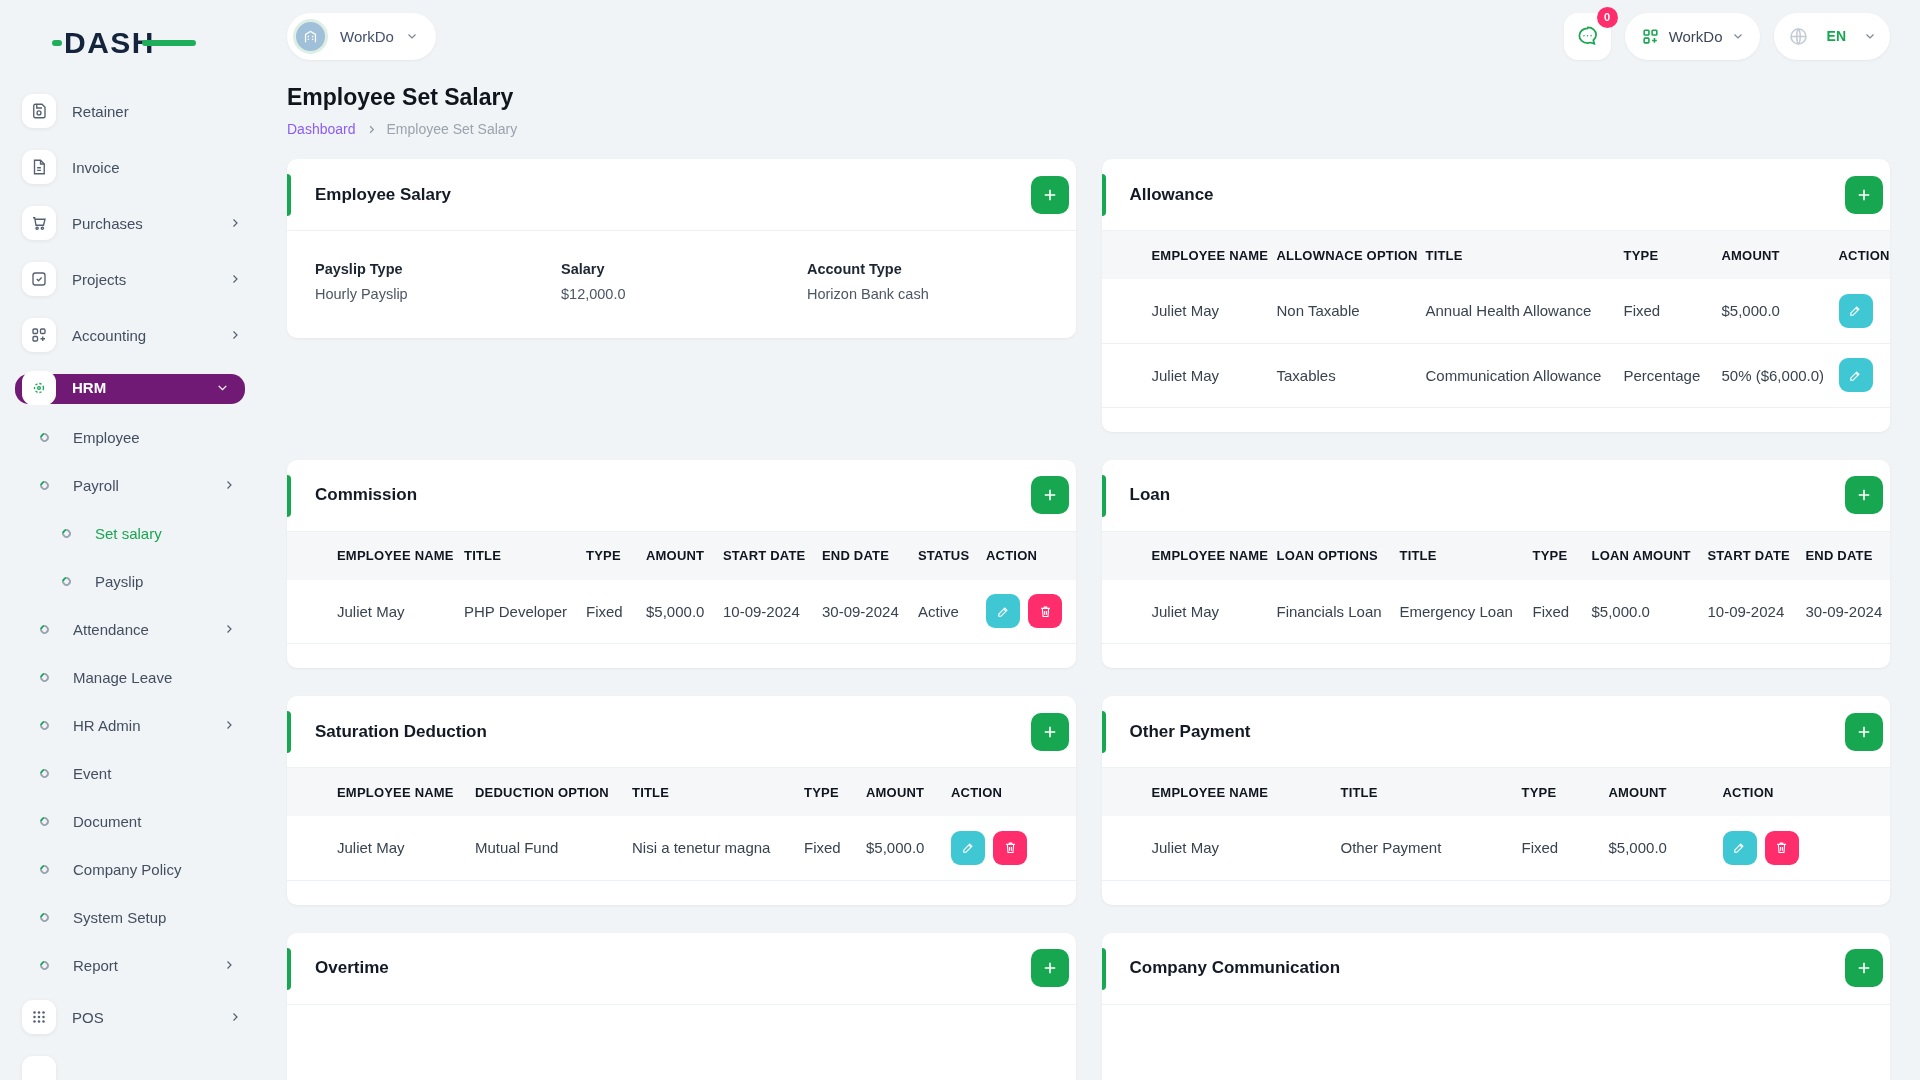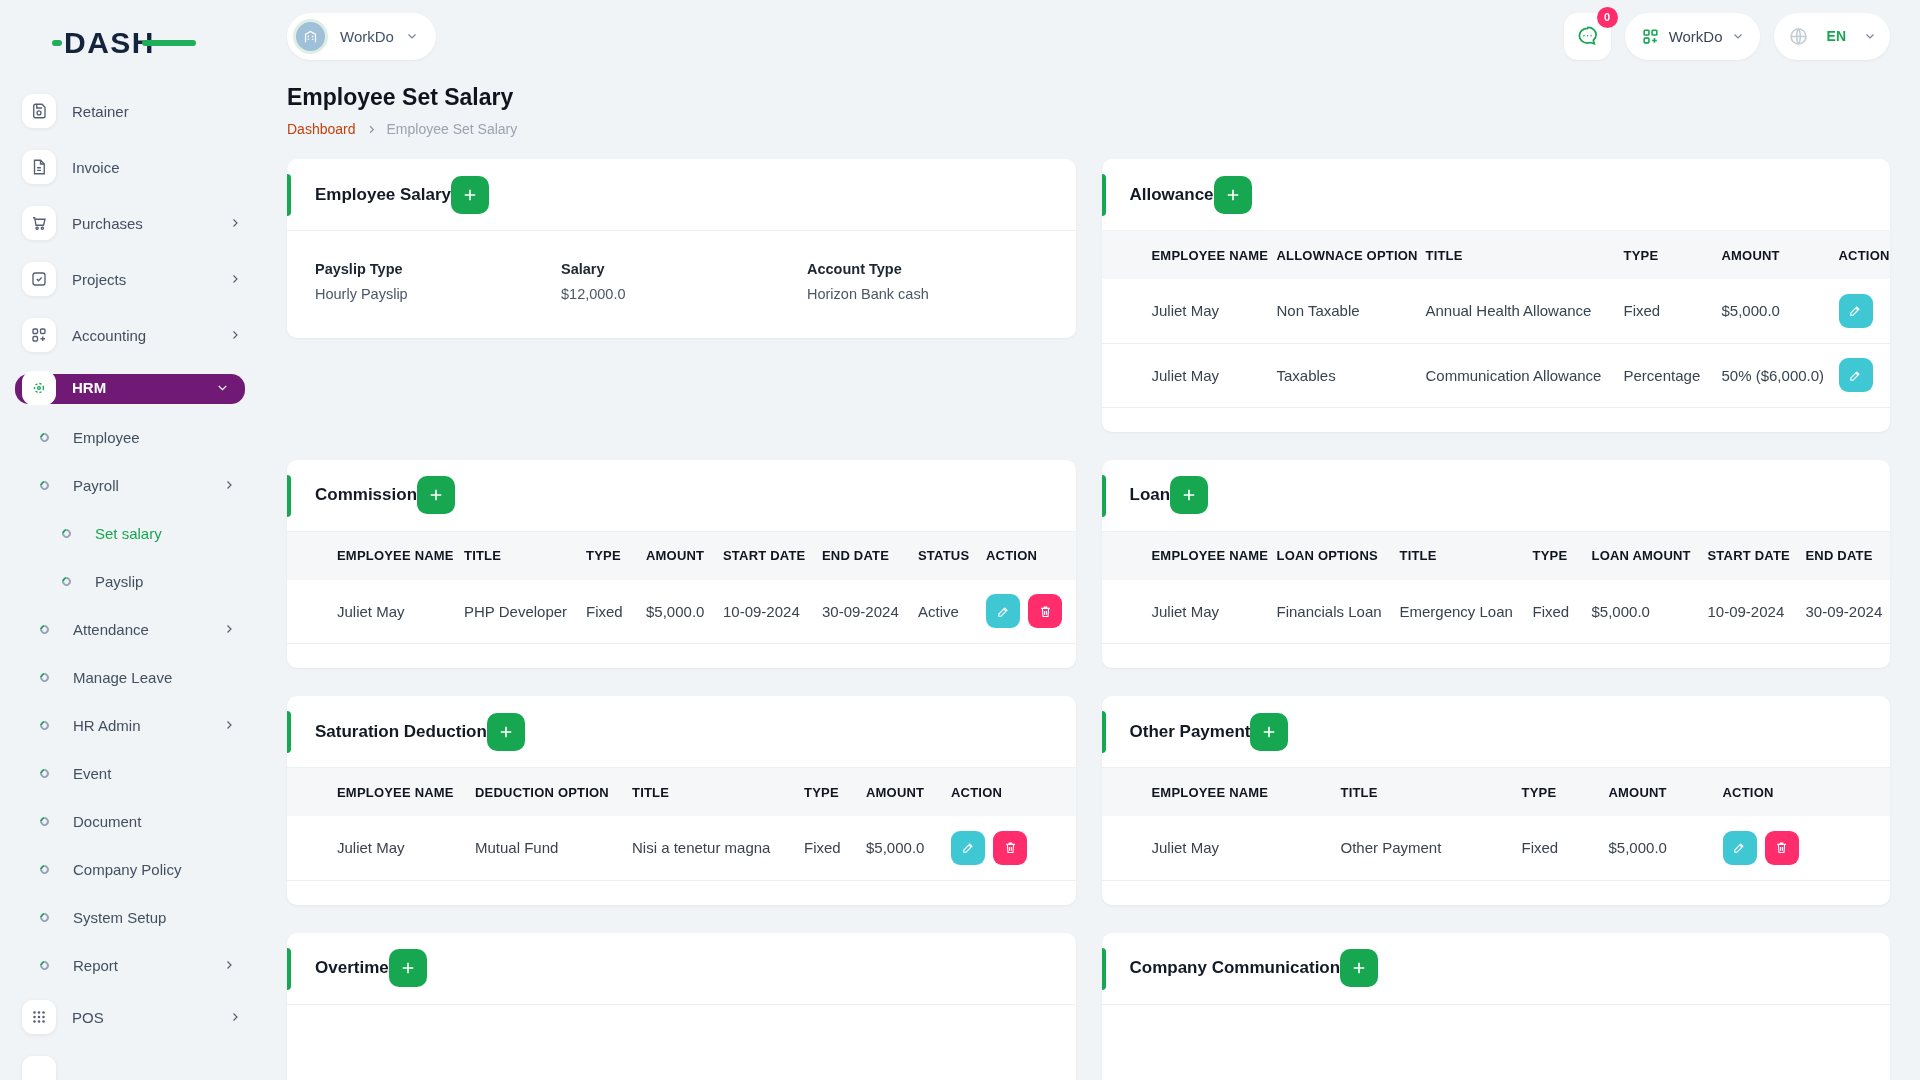--- a/index.html
+++ b/index.html
@@ -57,27 +57,27 @@
   .menu-pill { padding:0 16px; gap:9px; font-size:15px; color:#3c4656; }
   .lang-pill { padding:0 14px; gap:18px; }
   .lang-code { font-size:14px; font-weight:700; color:#17a750; }
   .green { color:#17a750; }
   .gray-ic { color:#c3ccd5; }
 
   
   .content { padding:0 30px; }
   .page-title { font-size:23px; font-weight:600; color:#10151d; margin-top:12px; }
   .breadcrumb { display:flex; align-items:center; gap:10px; margin-top:10px; font-size:14px; }
-  .crumb-home { color:#c2410c; cursor:pointer; }
+  .crumb-home { color:#8b5cf6; cursor:pointer; }
   .crumb-sep { color:#8b95a3; }
   .crumb-cur { color:#9aa3ae; }
 
   .grid { display:grid; grid-template-columns:1fr 1fr; gap:28px 26px; align-items:start; margin-top:22px; }
   .card { background:#fff; border-radius:10px; box-shadow:0 1px 3px rgba(16,24,40,.05); overflow:hidden; }
-  .card-header { height:72px; display:flex; align-items:center; 
+  .card-header { height:72px; display:flex; align-items:center; justify-content:space-between;
                  padding:0 7px 0 28px; border-bottom:1px solid #eef1f3; position:relative; }
   .card-header::before { content:""; position:absolute; left:0; top:15px; width:4px; height:42px;
                          background:#17a750; border-radius:0 4px 4px 0; }
   .card-title { font-size:17px; font-weight:700; color:#131a26; }
   .add-btn { width:38px; height:38px; border-radius:10px; background:#17a750; border:none; cursor:pointer;
              display:flex; align-items:center; justify-content:center; color:#fff; }
 
   .fields { display:flex; padding:30px 28px 36px; }
   .field { width:246px; }
   .field:last-child { flex:1; }

